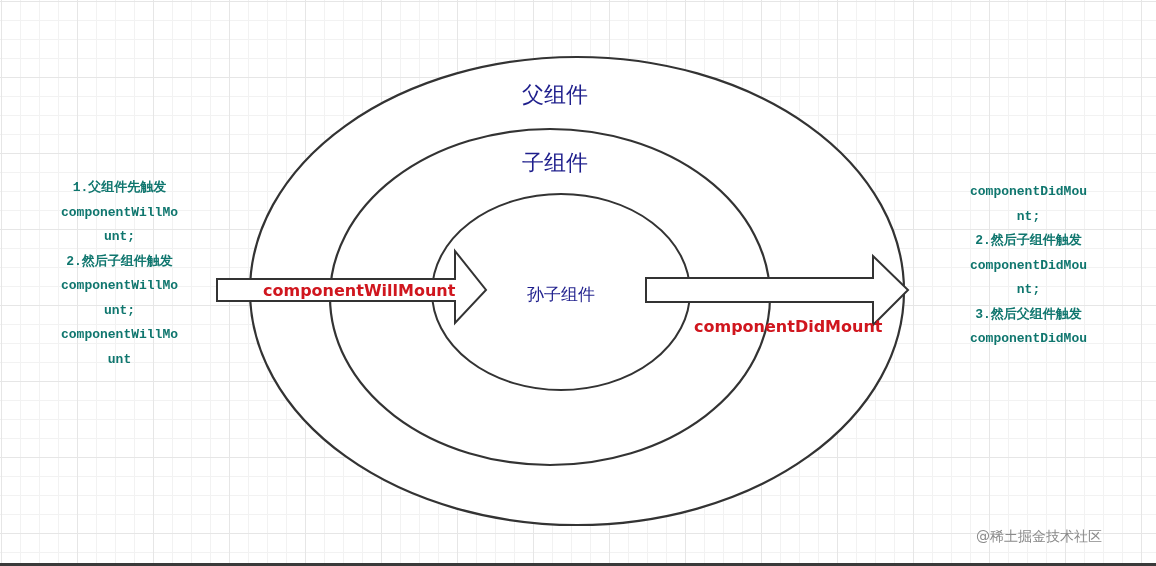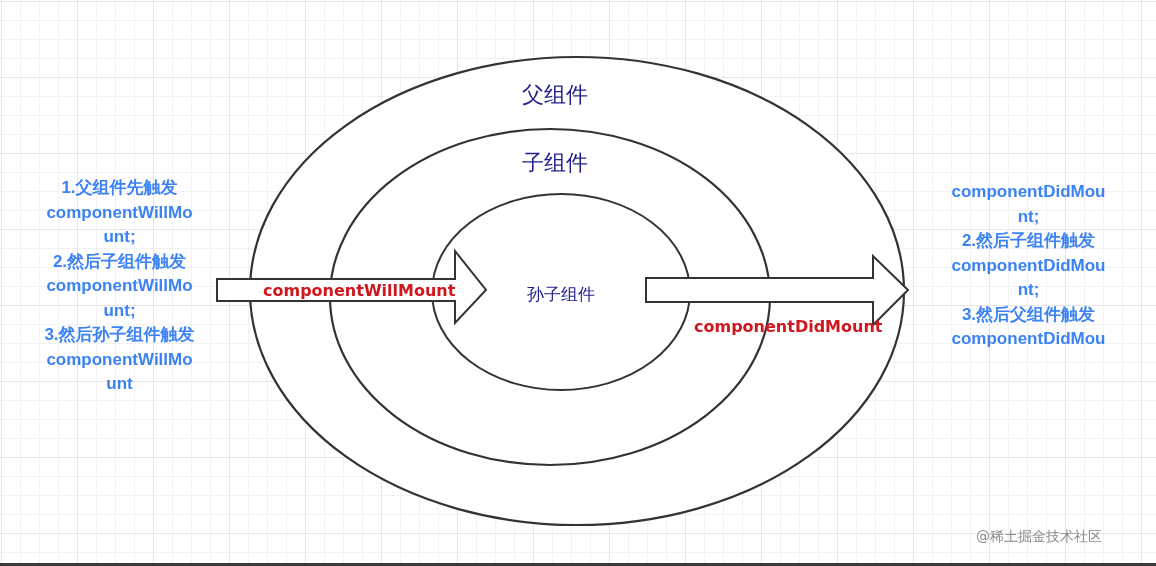--- a/index.html
+++ b/index.html
@@ -12,22 +12,22 @@
         linear-gradient(to right, #f2f2f2 1px, transparent 1px),
         linear-gradient(to bottom, #f2f2f2 1px, transparent 1px);
       background-size: 76px 76px, 76px 76px, 19px 19px, 19px 19px;
       background-position: 1px 1px;
       font-family: "DejaVu Sans", sans-serif;
     }
     .canvas { position: absolute; left: 0; top: 0; width: 1156px; height: 566px; }
     .bottom-bar { position: absolute; left: 0; top: 563px; width: 1156px; height: 3px; background: #3a3a3a; }
     .side-text {
       position: absolute; text-align: center; font-weight: bold;
-      color: #3b82f6; font-size: 17px; line-height: 24.5px;
-      font-family: Liberation Sans, sans-serif;
+      color: #0f766e; font-size: 13px; line-height: 24.5px;
+      font-family: Liberation Mono, monospace;
     }
     .side-text span { display: block; white-space: nowrap; }
     .left-text { left: 12px; top: 176px; width: 215px; }
     .right-text { left: 906px; top: 180px; width: 245px; }
     .ellipse-label {
       position: absolute; color: #1e1e8c; font-size: 22px;
       transform: translateX(-50%); white-space: nowrap;
     }
     .inner-label { font-size: 17px; }
     .arrow-label {
@@ -58,21 +58,20 @@
 <div class="arrow-label" style="left:254px; top:281px;margin-left:9px;">componentWillMount</div>
 <div class="arrow-label" style="left:694px; top:281px;margin-top:36px;">componentDidMount</div>
 
 <div class="side-text left-text">
   <span>1.父组件先触发</span>
   <span>componentWillMo</span>
   <span>unt;</span>
   <span>2.然后子组件触发</span>
   <span>componentWillMo</span>
   <span>unt;</span>
-  <span>3.然后孙子组件触发</span>
   <span>componentWillMo</span>
   <span>unt</span>
 </div>
 
 <div class="side-text right-text">
   <span>componentDidMou</span>
   <span>nt;</span>
   <span>2.然后子组件触发</span>
   <span>componentDidMou</span>
   <span>nt;</span>

